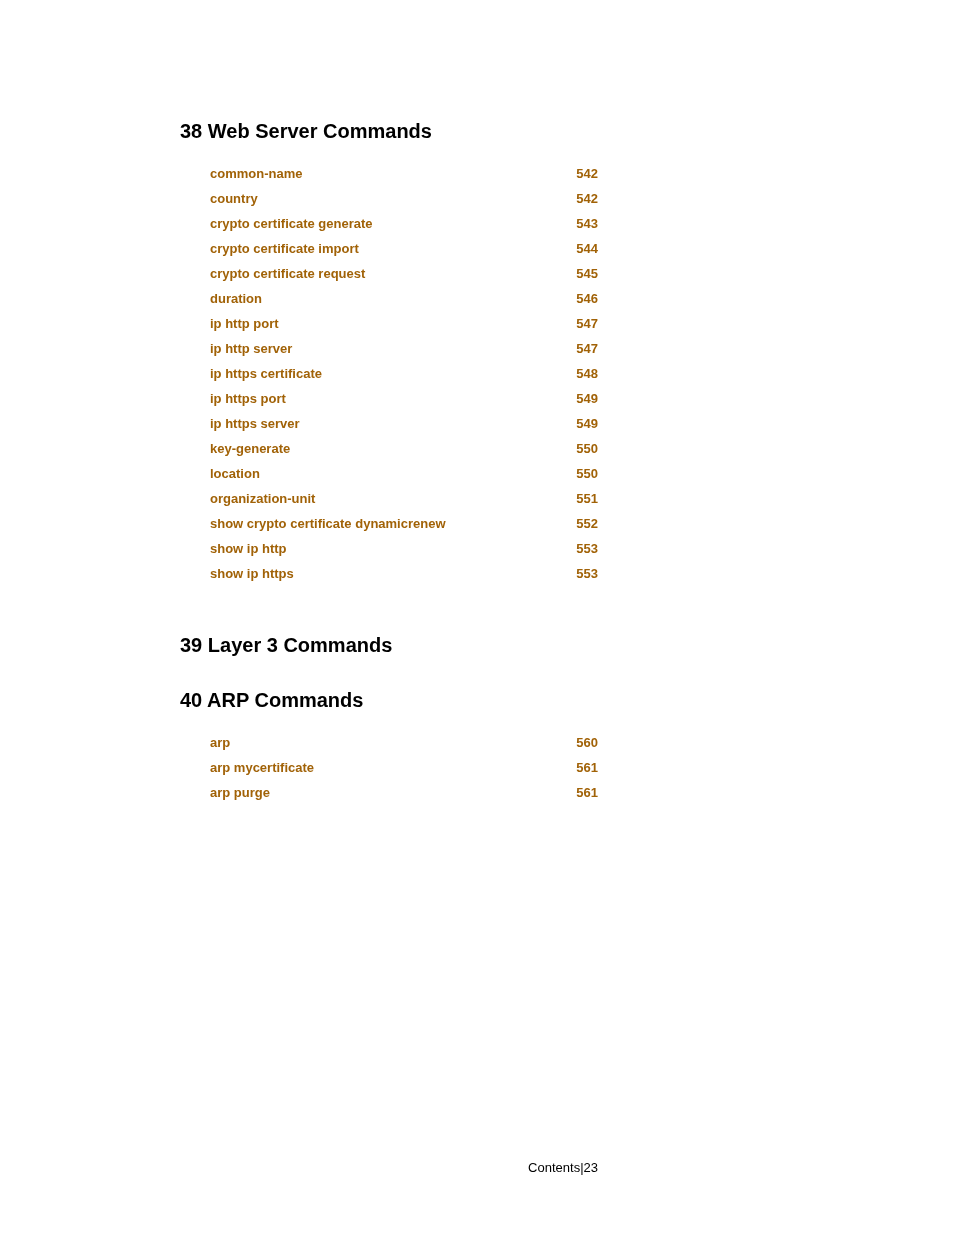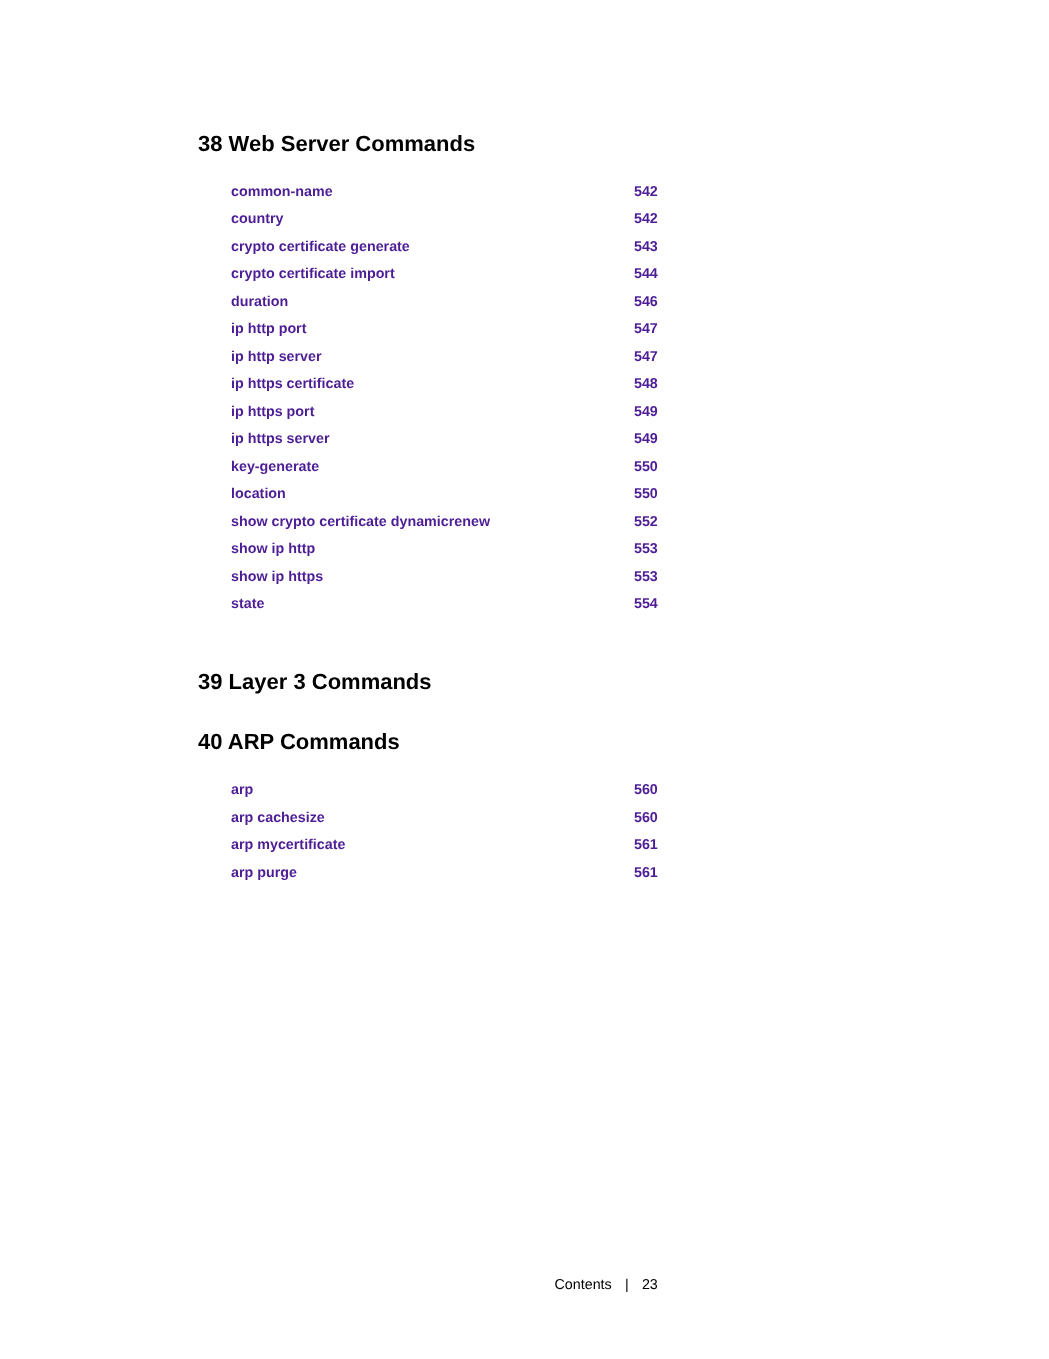--- a/index.html
+++ b/index.html
@@ -41,21 +41,21 @@
 
     .toc-table {
       width: 100%;
       border-collapse: collapse;
       margin-bottom: 40px;
     }
 
     .toc-table tr td {
       padding: 5px 0;
       font-size: 13px;
-      color: #4c1d95;
+      color: #a16207;
     }
 
     .toc-table tr td:first-child {
       font-weight: bold;
       padding-left: 30px;
     }
 
     .toc-table tr td:last-child {
       text-align: right;
       font-weight: bold;
@@ -75,21 +75,20 @@
     }
 
     .footer {
       position: absolute;
       bottom: 60px;
       right: 180px;
       font-size: 13px;
       color: #000000;
       display: flex;
       align-items: center;
-      gap: 12px;
     }
 
     .footer-text {
       font-weight: normal;
     }
 
     .footer-pipe {
       font-weight: normal;
     }
 
@@ -116,20 +115,24 @@
     </tr>
           <tr>
       <td>crypto certificate generate</td>
       <td>543</td>
     </tr>
           <tr>
       <td>crypto certificate import</td>
       <td>544</td>
     </tr>
           <tr>
+      <td>crypto certificate request</td>
+      <td>545</td>
+    </tr>
+          <tr>
       <td>duration</td>
       <td>546</td>
     </tr>
           <tr>
       <td>ip http port</td>
       <td>547</td>
     </tr>
           <tr>
       <td>ip http server</td>
       <td>547</td>
@@ -148,56 +151,52 @@
     </tr>
           <tr>
       <td>key-generate</td>
       <td>550</td>
     </tr>
           <tr>
       <td>location</td>
       <td>550</td>
     </tr>
           <tr>
+      <td>organization-unit</td>
+      <td>551</td>
+    </tr>
+          <tr>
       <td>show crypto certificate dynamicrenew</td>
       <td>552</td>
     </tr>
           <tr>
       <td>show ip http</td>
       <td>553</td>
     </tr>
           <tr>
       <td>show ip https</td>
       <td>553</td>
-    </tr>
-          <tr>
-      <td>state</td>
-      <td>554</td>
     </tr>
         </tbody>
     </table>
   </div>
 
   <div class="section-39">
     <h2 class="section-heading-lg">39  Layer 3 Commands</h2>
   </div>
 
   <div class="section-40">
     <h2 class="section-heading">40  ARP Commands</h2>
     <table class="toc-table">
       <tbody id="tbody-40">
           <tr>
       <td>arp</td>
       <td>560</td>
     </tr>
           <tr>
-      <td>arp cachesize</td>
-      <td>560</td>
-    </tr>
-          <tr>
       <td>arp mycertificate</td>
       <td>561</td>
     </tr>
           <tr>
       <td>arp purge</td>
       <td>561</td>
     </tr>
         </tbody>
     </table>
   </div>

